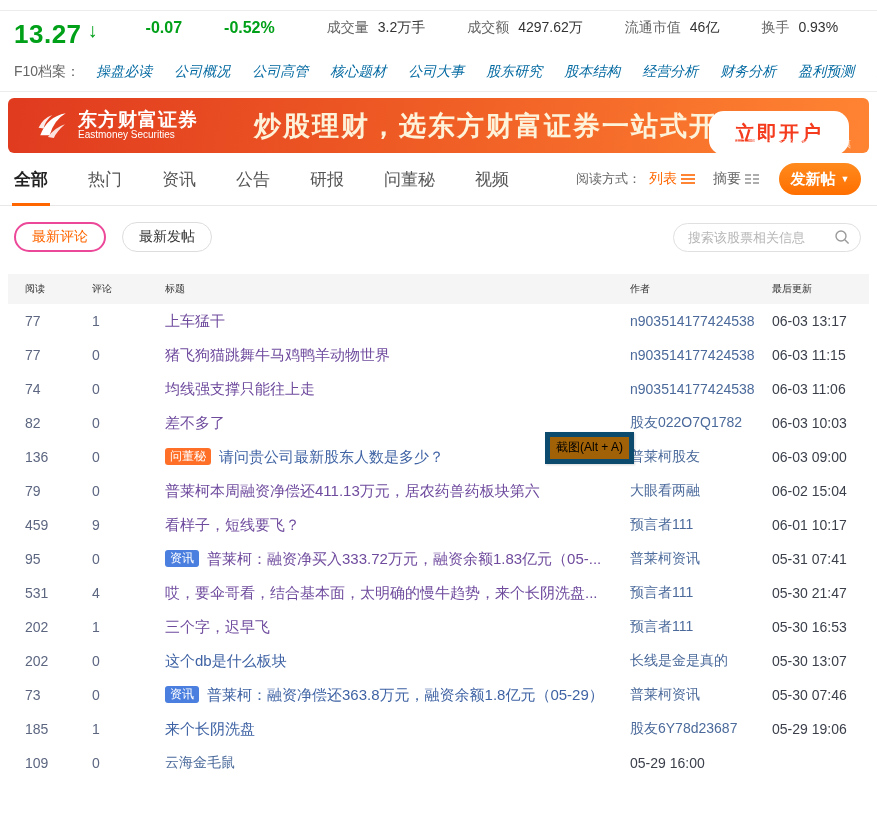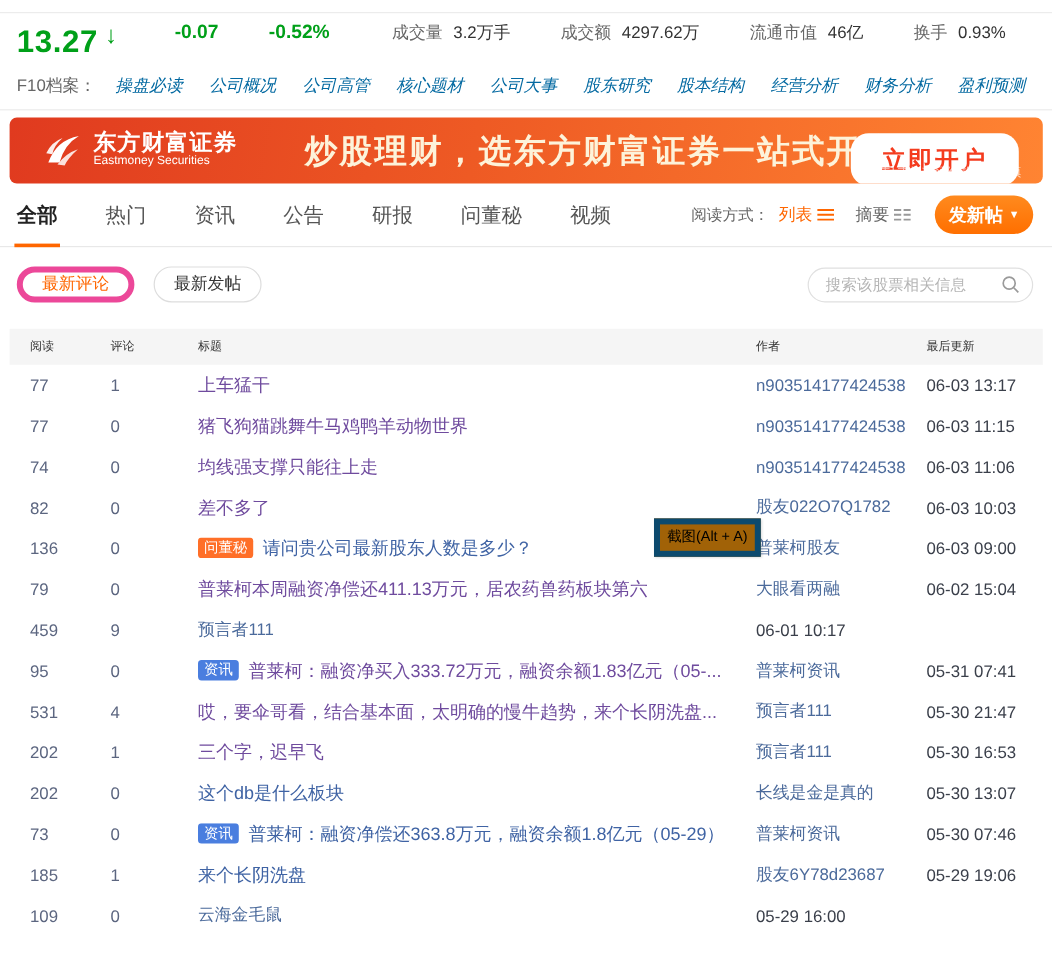--- a/index.html
+++ b/index.html
@@ -58,21 +58,21 @@
   .post-btn {
     margin-left:20px; width:82px; height:32px; border:none; border-radius:16px;
     background:linear-gradient(#ff8a1e,#ff6f00); color:#fff; font-size:15px; font-weight:bold;
     display:flex; align-items:center; justify-content:center; cursor:pointer; font-family:inherit;
   }
   .post-btn .caret { font-size:9px; margin-left:5px; }
 
   
   .filter-row { display:flex; align-items:center; margin:16px 16px 0 14px; height:30px; }
   .pill { height:30px; padding:0 16px; border-radius:16px; display:flex; align-items:center; font-size:14px; cursor:pointer; background:#fff; }
-  .pill.selected { border:5px solid #ec4899; color:#ff6600; }
+  .pill.selected { border:2px solid #ec4899; color:#ff6600; }
   .pill.plain { border:1px solid #ddd; color:#333; margin-left:16px; }
   .search-box {
     margin-left:auto; width:188px; height:29px; border:1px solid #e0e0e0; border-radius:15px;
     display:flex; align-items:center; padding:0 10px 0 14px;
   }
   .search-box input { border:none; outline:none; flex:1; font-size:13px; color:#333; background:transparent; font-family:inherit; min-width:0; }
   .search-box input::placeholder { color:#b5b5b5; }
   .search-icon { flex:none; margin-left:6px; cursor:pointer; display:flex; }
 
   
@@ -266,20 +266,24 @@
 
       <a class="title-link visited">普莱柯本周融资净偿还411.13万元，居农药兽药板块第六</a>
     </span>
     <a class="td author">大眼看两融</a>
     <span class="td updated">06-02 15:04</span>
   </div>
 
   <div class="tr">
     <span class="td reads">459</span>
     <span class="td comments">9</span>
+    <span class="td title-cell">
+
+      <a class="title-link visited">看样子，短线要飞？</a>
+    </span>
     <a class="td author">预言者111</a>
     <span class="td updated">06-01 10:17</span>
   </div>
 
   <div class="tr">
     <span class="td reads">95</span>
     <span class="td comments">0</span>
     <span class="td title-cell">
       <span class="badge news">资讯</span>
       <a class="title-link visited">普莱柯：融资净买入333.72万元，融资余额1.83亿元（05-...</a>

